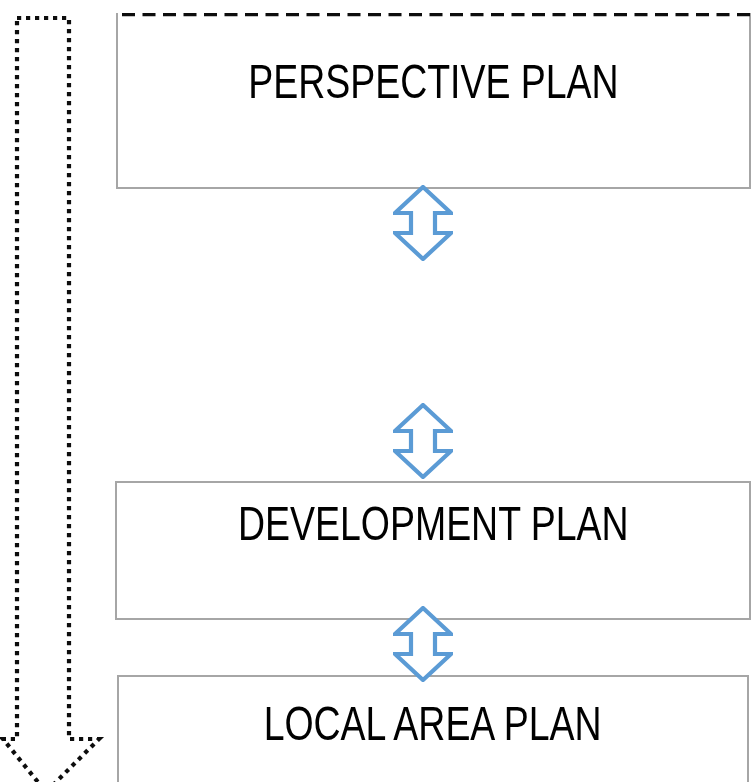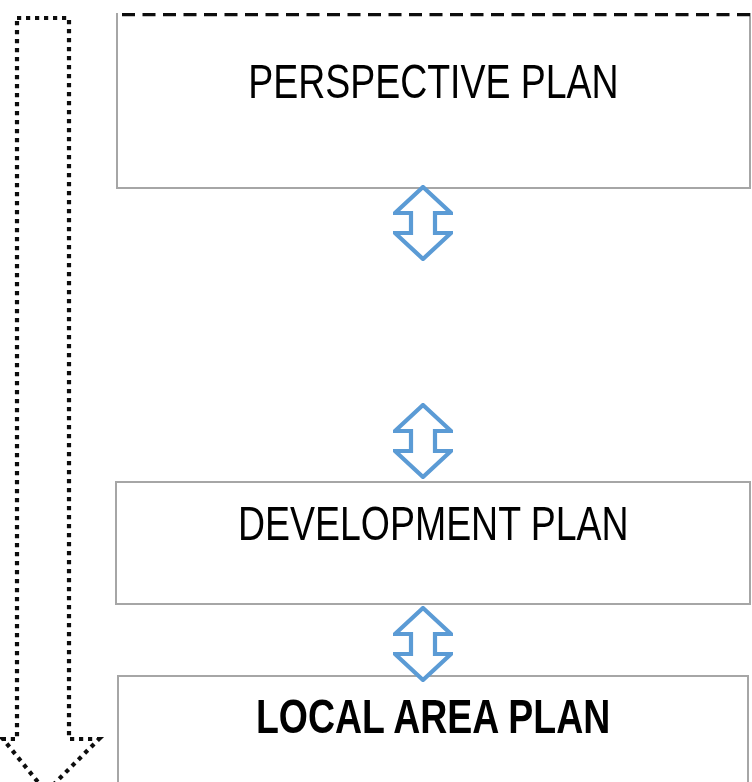--- a/index.html
+++ b/index.html
@@ -17,42 +17,42 @@
     margin-top: 13px;
   }
   .plan-box {
     position: absolute;
     background: #ffffff;
     border: 2px solid #a6a6a6;
     box-sizing: border-box;
   }
   .box-1 { left: 116px; top: -6px;  width: 635px; height: 182px; }
   .box-2 { left: 120px; top: 243px; width: 631px; height: 137px; }
-  .box-3 { left: 115px; top: 468px; width: 636px; height: 124px; }
+  .box-3 { left: 115px; top: 468px; width: 636px; height: 139px; }
   .box-4 { left: 117px; top: 662px; width: 632px; height: 130px; }
   .box-label {
     position: absolute;
     left: 0;
     right: 0;
     height: 60px;
     line-height: 60px;
     text-align: center;
     font-size: 48px;
     color: #000000;
     white-space: nowrap;
   }
   .box-label span {
     display: inline-block;
     transform: scaleX(0.78);
     transform-origin: center;
   }
   .box-1 .box-label { top: 43px; }
   .box-2 .box-label { top: 17px; }
   .box-3 .box-label { top: 11px; }
-  .box-4 .box-label { top: 10px; font-weight: bold; }
+  .box-4 .box-label { top: 17px; }
   .updown-arrow {
     position: absolute;
     left: 393px;
     width: 60px;
     height: 76px;
   }
   .arrow-1 { top: 172px; }
   .arrow-2 { top: 390px; }
   .arrow-3 { top: 593px; }
   .dotted-arrow {

